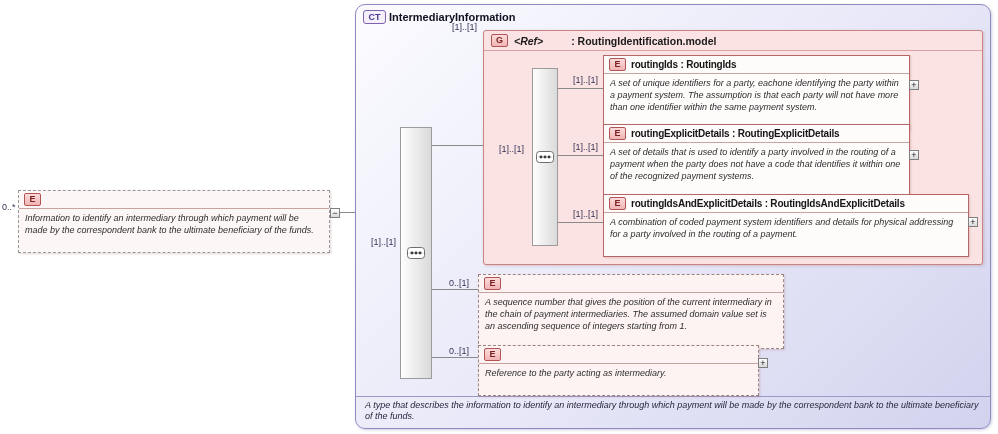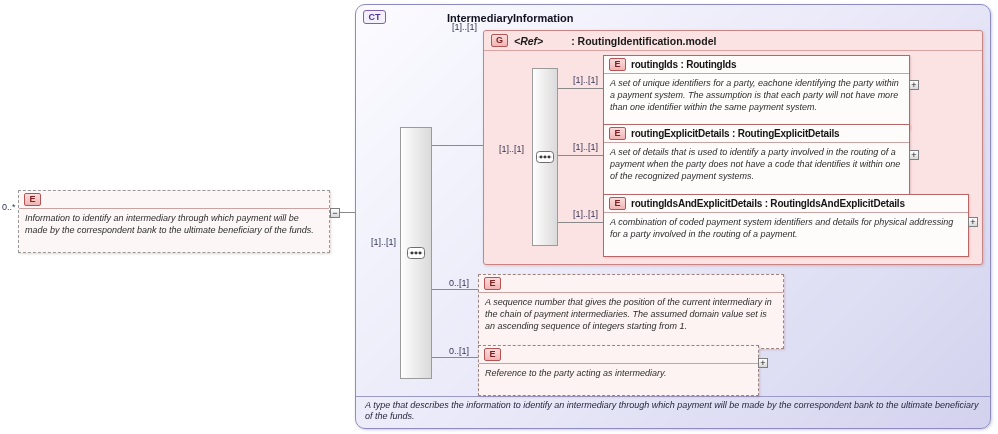--- a/index.html
+++ b/index.html
@@ -10,22 +10,22 @@
 
   .badge{display:inline-block;flex:0 0 auto;text-align:center;font-weight:bold;border-radius:2px;box-sizing:border-box;}
   .badge.e,.badge.g{width:17px;height:13px;line-height:11px;font-size:9px;
     background:linear-gradient(#fbdcdc,#f1b4b4);border:1px solid #b35454;color:#7c2222;}
   .badge.ct{width:23px;height:14px;line-height:12px;font-size:9px;background:#f3effb;
     border:1px solid #7e62b0;color:#4f3695;border-radius:3px;}
 
   .ct-box{position:absolute;left:355px;top:4px;width:636px;height:425px;border:1px solid #8c8cc2;
     border-radius:10px;background:linear-gradient(135deg,#fbfbff 0%,#e7e7f8 55%,#d2d2ee 100%);
     box-sizing:border-box;box-shadow:1px 1px 3px rgba(110,110,160,.35);}
-  .ct-header{position:absolute;left:7px;top:5px;display:flex;align-items:flex-end;gap:17px;}
-  .ct-title{font-weight:bold;font-size:11px;color:#101020;white-space:nowrap;margin-left:44px;}
+  .ct-header{position:absolute;left:7px;top:5px;display:flex;align-items:center;gap:3px;}
+  .ct-title{font-weight:bold;font-size:11px;color:#101020;white-space:nowrap;}
   .ct-footer{position:absolute;left:0;right:0;bottom:0;border-top:1px solid #9a9ac8;
     padding:3px 9px 5px;font-style:italic;font-size:9px;color:#26263e;line-height:1.3;
     border-radius:0 0 10px 10px;box-sizing:border-box;}
 
   .seq-box{position:absolute;background:linear-gradient(to right,#fefefe,#dadada);
     border:1px solid #9b9b9b;box-sizing:border-box;display:flex;align-items:center;justify-content:center;}
 
   .card{position:absolute;font-size:9px;color:#333355;white-space:nowrap;text-align:right;}
 
   .group-box{position:absolute;left:483px;top:30px;width:500px;height:235px;background:#fce3e3;

